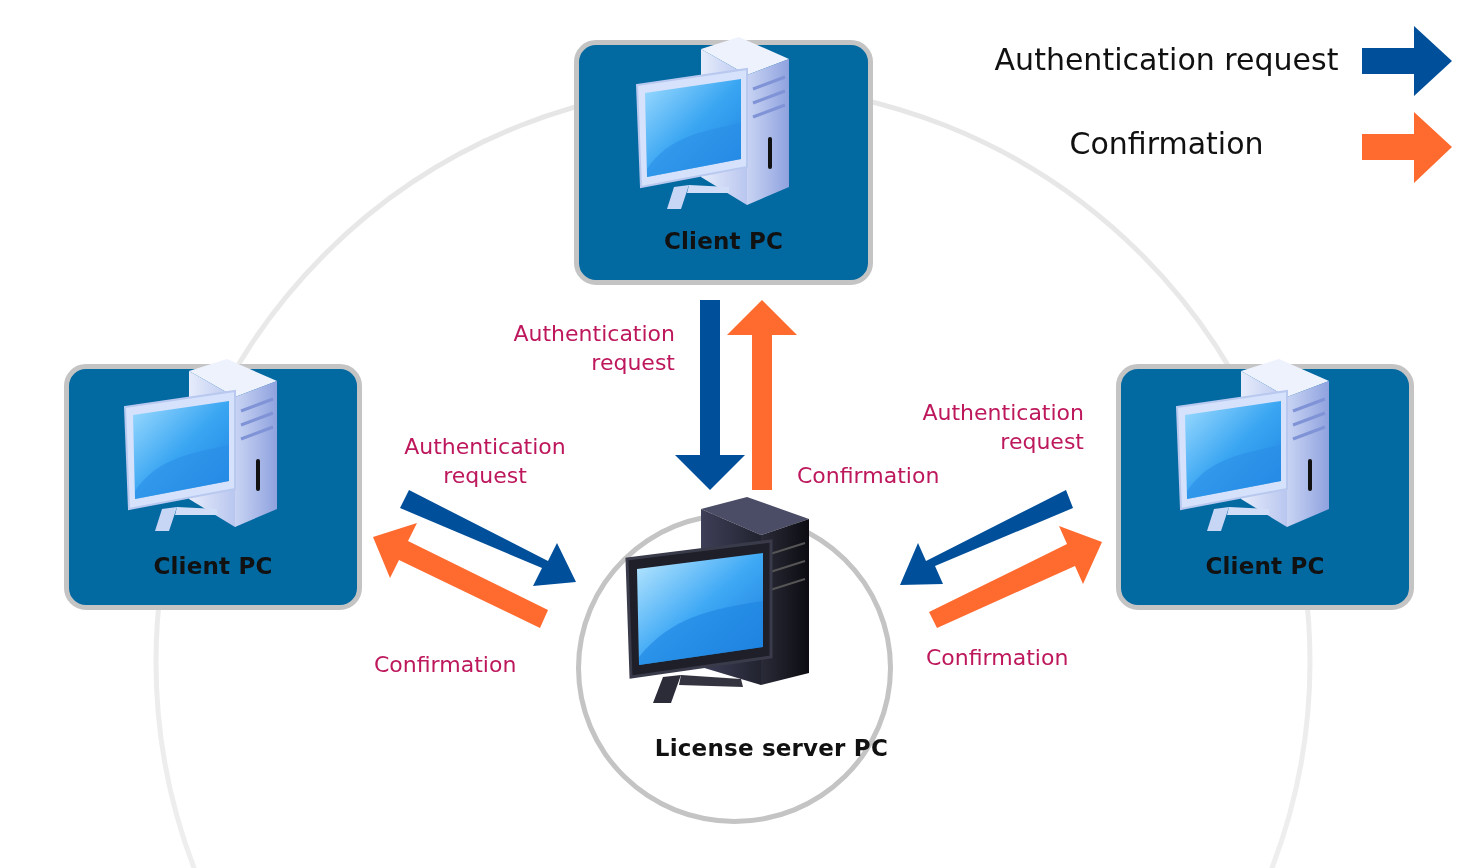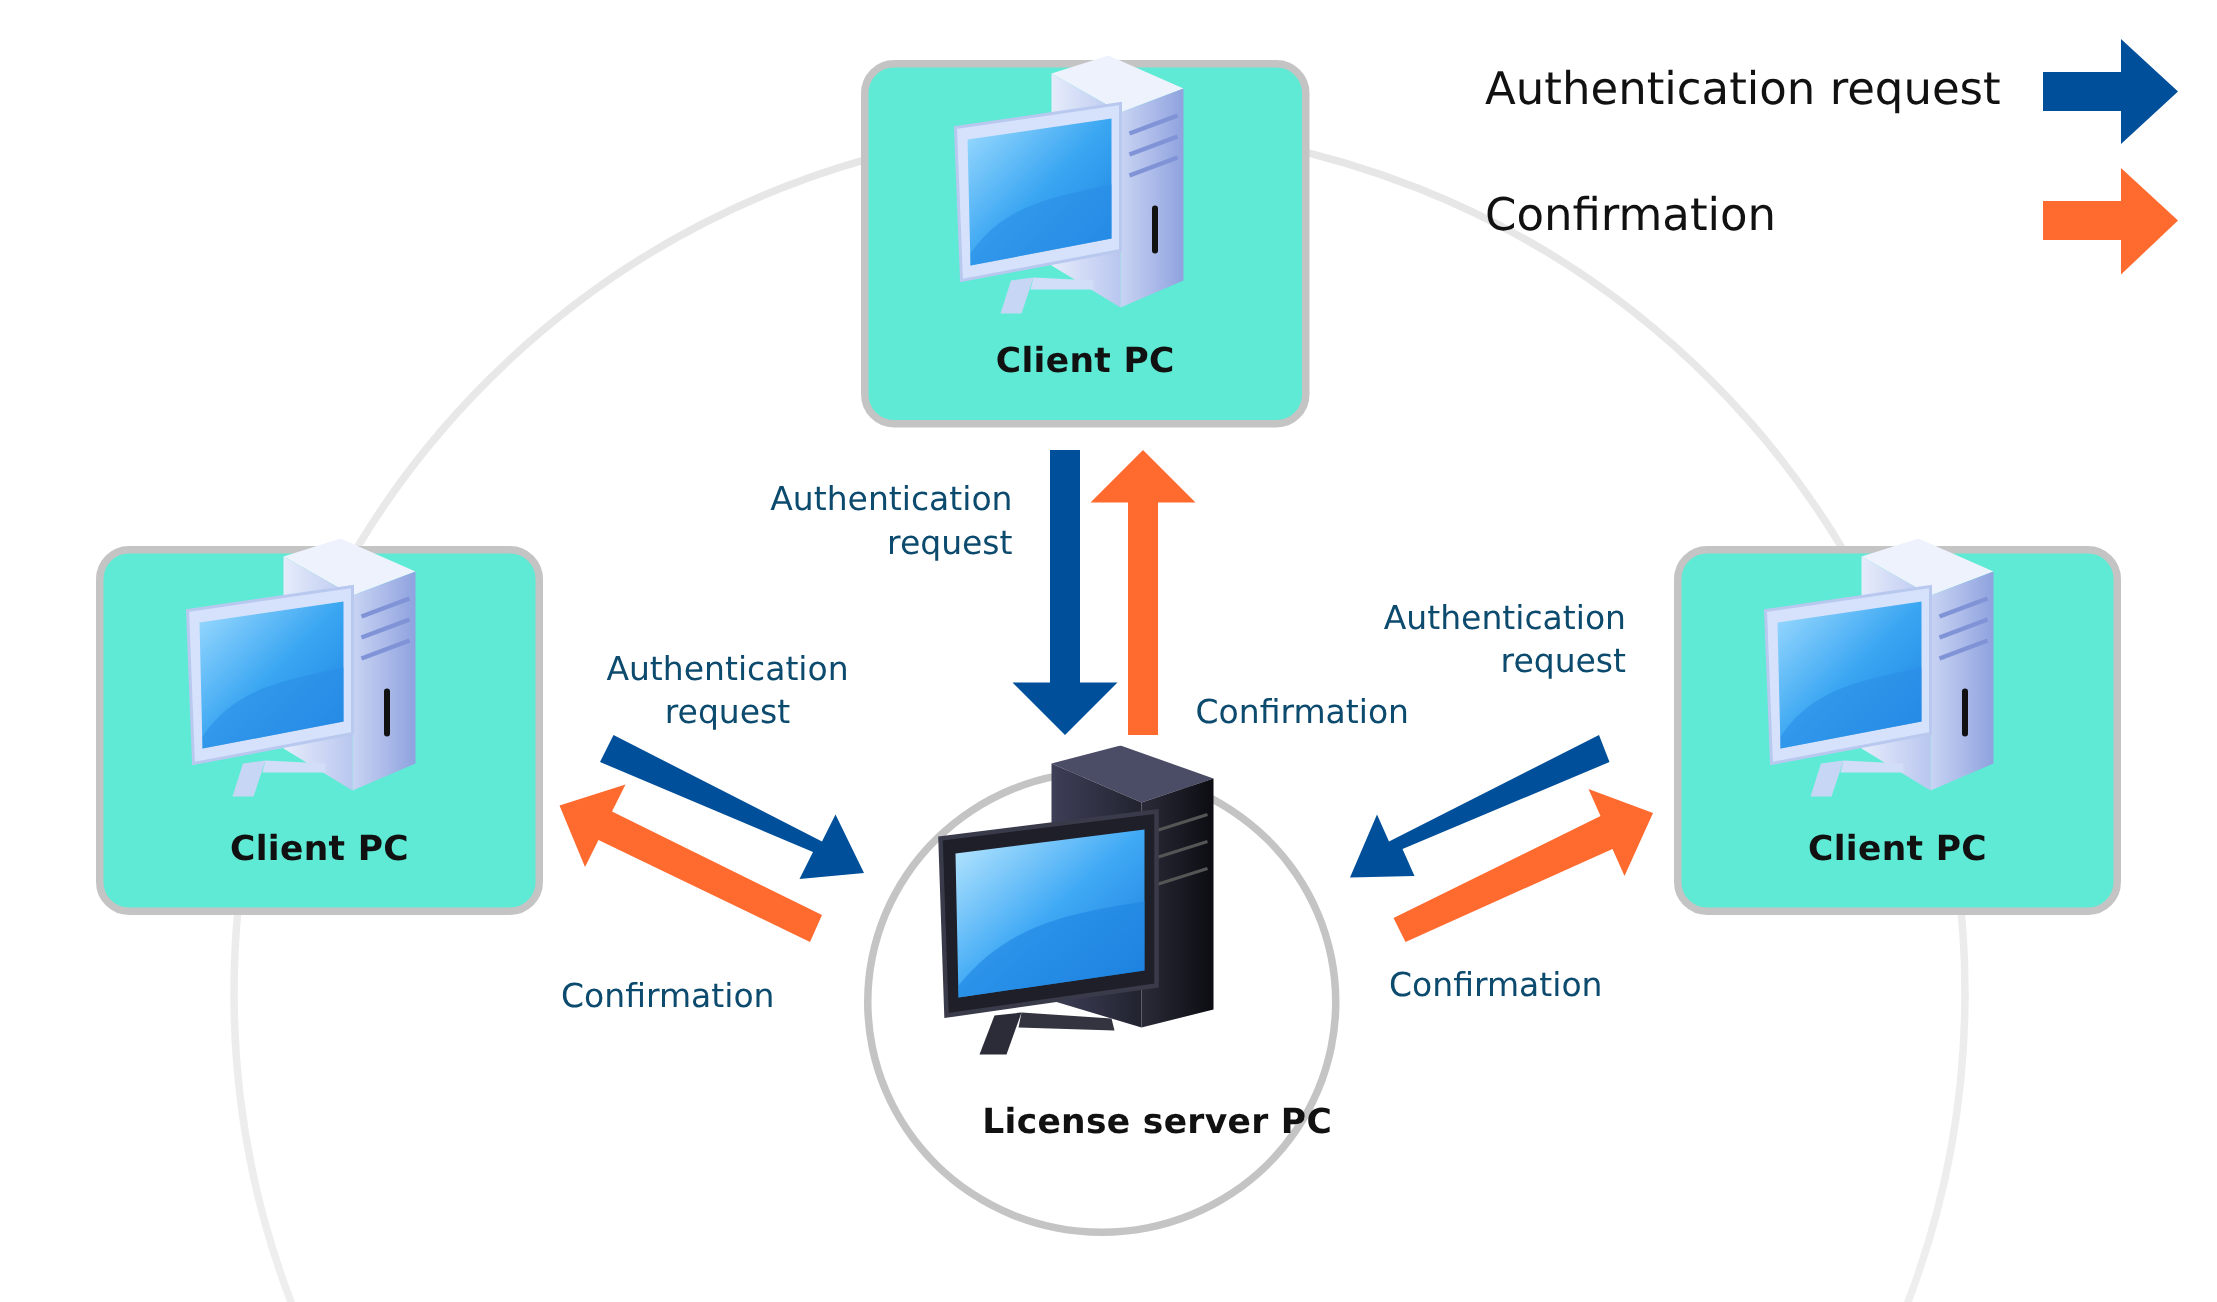--- a/index.html
+++ b/index.html
@@ -1,22 +1,22 @@
 <!DOCTYPE html>
 <html><head>
 <meta charset="utf-8">
 <style>
   html, body { margin: 0; padding: 0; background: #ffffff; }
   body { width: 1478px; height: 868px; position: relative; overflow: hidden;
          font-family: "DejaVu Sans", "Liberation Sans", sans-serif; color: #111; }
   svg.layer { position: absolute; left: 0; top: 0; }
-  .box { position: absolute; border: 5px solid #c4c4c4; border-radius: 22px; background: #5eead4; box-sizing: border-box; padding-left: 42px; }
+  .box { position: absolute; border: 5px solid #c4c4c4; border-radius: 22px; background: #0369a1; box-sizing: border-box; padding-left: 42px; }
   .node-label { position: absolute; left: 0; right: 0; text-align: center; font-weight: bold; font-size: 23px; letter-spacing: 0.2px; }
-  .flow-label { position: absolute; font-size: 22px; line-height: 29px; color: #0c4a6e; }
-  .legend-label { position: absolute; font-size: 30px; color: #111; text-align: left; }
+  .flow-label { position: absolute; font-size: 22px; line-height: 29px; color: #be185d; }
+  .legend-label { position: absolute; font-size: 30px; color: #111; text-align: center; }
   .server-circle { position: absolute; border: 5px solid #c4c4c4; border-radius: 50%; background: #fff; box-sizing: border-box; }
   .icon { position: absolute; }
 </style>
 </head>
 <body>
 
 <svg class="layer" width="1478" height="868">
   <defs>
     <linearGradient id="ringFade" x1="0" y1="0" x2="0" y2="1">
       <stop offset="0" stop-color="#e6e6e6"></stop>

